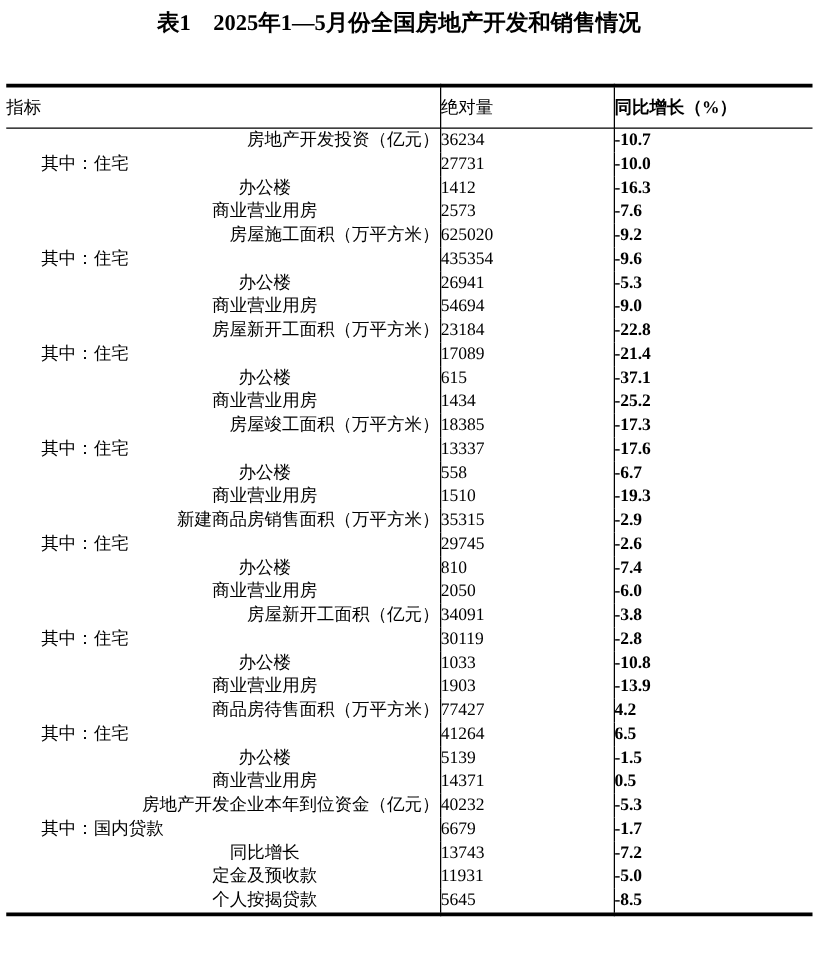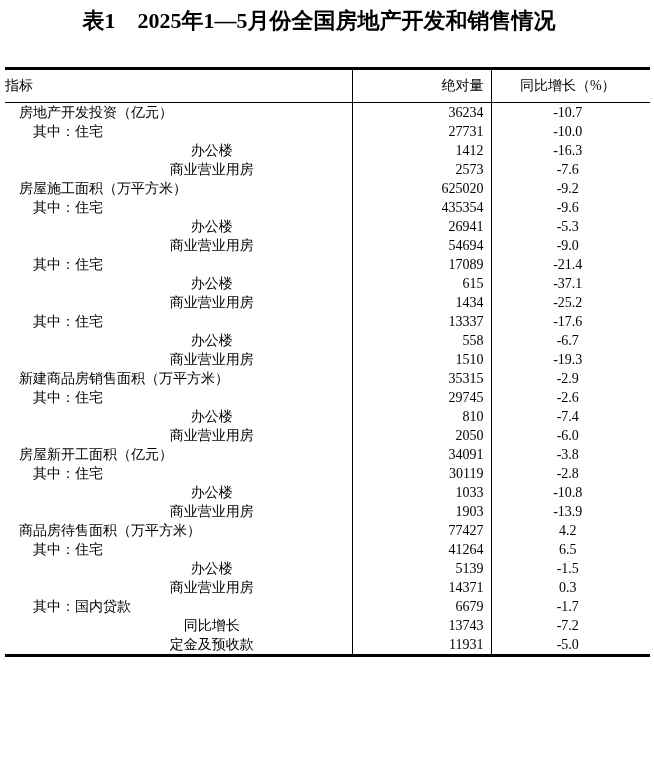--- a/index.html
+++ b/index.html
@@ -13,21 +13,21 @@
     position: relative;
     font-family: "Liberation Serif", "DejaVu Serif", serif;
     color: #000000;
   }
   .page-title {
     position: absolute;
     top: 6px;
     left: 0;
     width: 638px;
     text-align: center;
-    font-size: 22px;
+    font-size: 18px;
     font-weight: 700;
     margin: 0;
     white-space: nowrap;
   }
   table.stats {
     position: absolute;
     top: 67px;
     left: 5px;
     width: 645px;
     table-layout: fixed;
@@ -50,23 +50,23 @@
   }
   tbody td {
     height: 19px;
     line-height: 19px;
     padding: 0;
     vertical-align: middle;
     white-space: nowrap;
     overflow: hidden;
   }
   .col1 { border-right: 1px solid #000; text-align: left; }
-  .col2 { border-right: 1px solid #000; text-align: right; padding-right: 7px; }
-  .col3 { text-align: center; padding-right: 6px; }
-  tr.indent-0 td.col1 { padding-left: 14px; }
+  .col2 { border-right: 1px solid #000; text-align: left; padding-right: 7px; }
+  .col3 { text-align: left; padding-right: 6px; font-weight: bold; }
+  tr.indent-0 td.col1 { padding-left: 14px; text-align: right; }
   tr.indent-1 td.col1 { padding-left: 28px; margin-top: 23px; }
   tr.indent-2 td.col1 { padding-left: 67px; text-align: center; }
 </style>
 </head>
 <body>
 
 <div class="page">
   <h1 class="page-title">表1　2025年1—5月份全国房地产开发和销售情况</h1>
 
   <table class="stats">
@@ -116,34 +116,44 @@
         <tr class="indent-2">
           <td class="col1">办公楼</td>
           <td class="col2">26941</td>
           <td class="col3">-5.3</td>
         </tr>
         <tr class="indent-2">
           <td class="col1">商业营业用房</td>
           <td class="col2">54694</td>
           <td class="col3">-9.0</td>
         </tr>
+        <tr class="indent-0">
+          <td class="col1">房屋新开工面积（万平方米）</td>
+          <td class="col2">23184</td>
+          <td class="col3">-22.8</td>
+        </tr>
         <tr class="indent-1">
           <td class="col1">其中：住宅</td>
           <td class="col2">17089</td>
           <td class="col3">-21.4</td>
         </tr>
         <tr class="indent-2">
           <td class="col1">办公楼</td>
           <td class="col2">615</td>
           <td class="col3">-37.1</td>
         </tr>
         <tr class="indent-2">
           <td class="col1">商业营业用房</td>
           <td class="col2">1434</td>
           <td class="col3">-25.2</td>
+        </tr>
+        <tr class="indent-0">
+          <td class="col1">房屋竣工面积（万平方米）</td>
+          <td class="col2">18385</td>
+          <td class="col3">-17.3</td>
         </tr>
         <tr class="indent-1">
           <td class="col1">其中：住宅</td>
           <td class="col2">13337</td>
           <td class="col3">-17.6</td>
         </tr>
         <tr class="indent-2">
           <td class="col1">办公楼</td>
           <td class="col2">558</td>
           <td class="col3">-6.7</td>
@@ -204,32 +214,42 @@
           <td class="col3">6.5</td>
         </tr>
         <tr class="indent-2">
           <td class="col1">办公楼</td>
           <td class="col2">5139</td>
           <td class="col3">-1.5</td>
         </tr>
         <tr class="indent-2">
           <td class="col1">商业营业用房</td>
           <td class="col2">14371</td>
-          <td class="col3">0.3</td>
+          <td class="col3">0.5</td>
+        </tr>
+        <tr class="indent-0">
+          <td class="col1">房地产开发企业本年到位资金（亿元）</td>
+          <td class="col2">40232</td>
+          <td class="col3">-5.3</td>
         </tr>
         <tr class="indent-1">
           <td class="col1">其中：国内贷款</td>
           <td class="col2">6679</td>
           <td class="col3">-1.7</td>
         </tr>
         <tr class="indent-2">
           <td class="col1">同比增长</td>
           <td class="col2">13743</td>
           <td class="col3">-7.2</td>
         </tr>
         <tr class="indent-2">
           <td class="col1">定金及预收款</td>
           <td class="col2">11931</td>
           <td class="col3">-5.0</td>
+        </tr>
+        <tr class="indent-2">
+          <td class="col1">个人按揭贷款</td>
+          <td class="col2">5645</td>
+          <td class="col3">-8.5</td>
         </tr>
       </tbody>
   </table>
 </div>
 
 </body></html>

